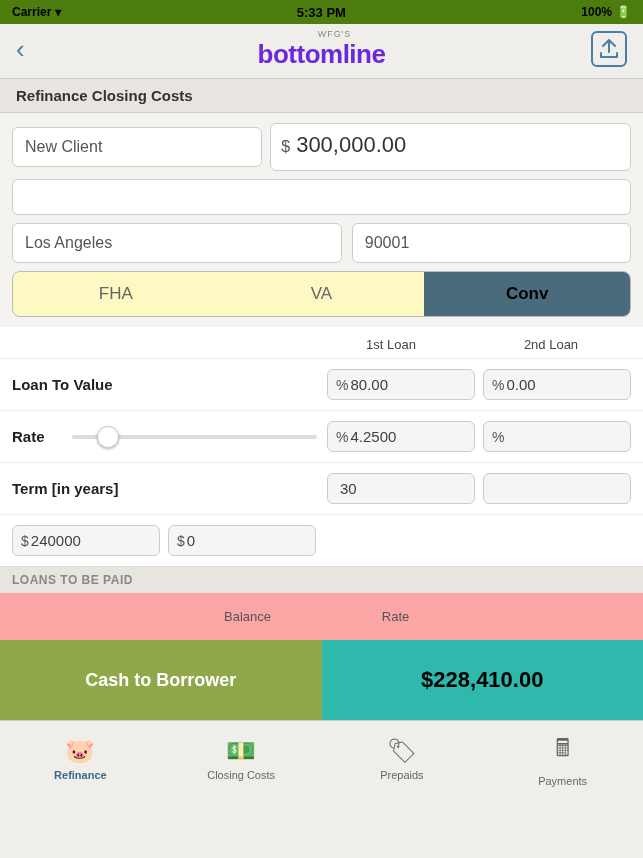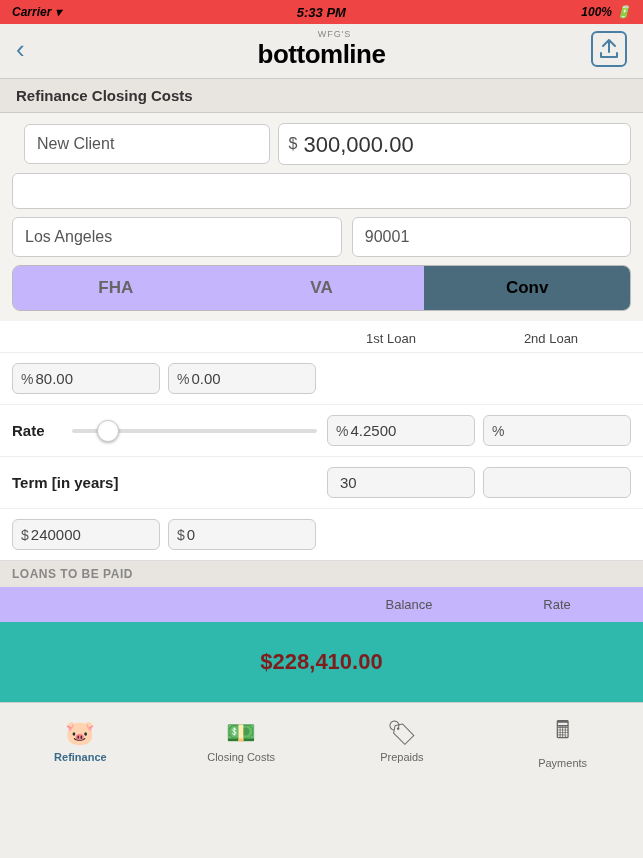--- a/index.html
+++ b/index.html
@@ -7,29 +7,28 @@
     body {
       font-family: -apple-system, 'Helvetica Neue', Arial, sans-serif;
       background: #f0eeea;
       width: 643px;
       min-height: 858px;
       overflow-x: hidden;
     }
 
     
     .status-bar {
-      background: #ef4444;
+      background: #4d7c0f;
       display: flex;
       justify-content: space-between;
       align-items: center;
       padding: 4px 12px;
       height: 24px;
       font-size: 12px;
       font-weight: 600;
-      font-style: italic;
     }
     .status-left { display: flex; align-items: center; gap: 4px; }
     .status-center { font-weight: 600; font-size: 13px; }
     .status-right { display: flex; gap: 4px; font-size: 12px; }
 
     
     .header {
       background: #f0eeea;
       display: flex;
       align-items: center;
@@ -51,21 +50,21 @@
     }
     .header-wfg {
       font-size: 9px;
       color: #888;
       letter-spacing: 1px;
       margin-left: 26px;
     }
     .header-brand {
       font-size: 26px;
       font-weight: 700;
-      color: #000000;
+      color: #6d28d9;
       letter-spacing: -0.5px;
     }
     .header-share {
       width: 36px;
       height: 36px;
       border: 2px solid #4a7fa5;
       border-radius: 6px;
       display: flex;
       align-items: center;
       justify-content: center;
@@ -101,42 +100,42 @@
     .input-field {
       background: #fff;
       border: 1px solid #ccc;
       border-radius: 6px;
       padding: 10px 12px;
       font-size: 16px;
       color: #555;
       outline: none;
     }
 
-    .client-input { flex: 1; margin-left: 12px; }
+    .client-input { flex: 1; }
 
     .amount-wrapper {
       display: flex;
       align-items: center;
       background: #fff;
       border: 1px solid #ccc;
       border-radius: 6px;
       flex: 1.6;
     }
     .dollar-sign {
       padding: 0 6px 0 10px;
       font-size: 16px;
       color: #555;
     }
     .amount-input {
       border: none;
       outline: none;
       font-size: 22px;
       color: #333;
       width: 100%;
-      padding: 8px 8px 6px 0;
+      padding: 8px 8px 12px 0;
       background: transparent;
     }
 
     .empty-row {
       height: 36px;
       background: #fff;
       border: 1px solid #ccc;
       border-radius: 6px;
       margin-bottom: 8px;
     }
@@ -155,25 +154,25 @@
       border: 1px solid #bbb;
       border-radius: 8px;
       overflow: hidden;
       margin-bottom: 0;
       background: #e0ddd8;
     }
     .toggle-btn {
       flex: 1;
       padding: 12px 0;
       font-size: 17px;
-      font-weight: 700;
+      font-weight: 400;
       text-align: center;
       cursor: pointer;
       color: #666;
-      background: #c4b5fd;
+      background: #fef9c3;
     }
     .toggle-btn.active {
       background: #4a6b7c;
       color: #000000;
       font-weight: 600;
     }
 
     
     .main-content {
       background: #fff;
@@ -279,23 +278,23 @@
       font-size: 12px;
       color: #888;
       font-weight: 600;
       letter-spacing: 0.5px;
       text-transform: uppercase;
       border-top: 1px solid #ddd;
     }
 
     .loans-header {
       display: flex;
-      justify-content: flex-end;
-      padding: 10px 12px;
-      background: #c4b5fd;
+      justify-content: center;
+      padding: 16px 12px;
+      background: #fca5a5;
     }
     .loans-col {
       width: 148px;
       font-size: 13px;
       color: #555;
       font-weight: 500;
       text-align: center;
     }
 
     
@@ -315,21 +314,21 @@
       cursor: pointer;
     }
     .action-btn-right {
       flex: 1;
       background: #2fb8ac;
       display: flex;
       align-items: center;
       justify-content: center;
       font-size: 22px;
       font-weight: 700;
-      color: #7f1d1d;
+      color: #000000;
       cursor: pointer;
     }
 
     
     .tab-bar {
       background: #f0eeea;
       display: flex;
       border-top: 1px solid #ccc;
       height: 74px;
     }
@@ -413,20 +412,21 @@
 </div>
 
 <div class="main-content">
 
   <div class="table-header">
     <div class="col-label">1st Loan</div>
     <div class="col-label">2nd Loan</div>
   </div>
 
   <div class="table-row">
+    <div class="row-label">Loan To Value</div>
     <div class="row-inputs">
       <div class="cell-wrapper">
         <span class="cell-prefix">%</span>
         <input class="cell-input" type="text" value="80.00" style="">
       </div>
       <div class="cell-wrapper">
         <span class="cell-prefix">%</span>
         <input class="cell-input" type="text" value="0.00" style="">
       </div>
     </div>
@@ -477,20 +477,21 @@
   <div class="section-label">LOANS TO BE PAID</div>
 
   <div class="loans-header">
     <div class="loans-col">Balance</div>
     <div class="loans-col">Rate</div>
   </div>
 
 </div>
 
 <div class="action-bar">
+  <div class="action-btn-left">Cash to Borrower</div>
   <div class="action-btn-right">$228,410.00</div>
 </div>
 
 <div class="tab-bar">
   <div class="tab-item active">
     <span class="tab-icon">🐷</span>
     <span class="tab-label">Refinance</span>
   </div>
   <div class="tab-item">
     <span class="tab-icon">💵</span>

